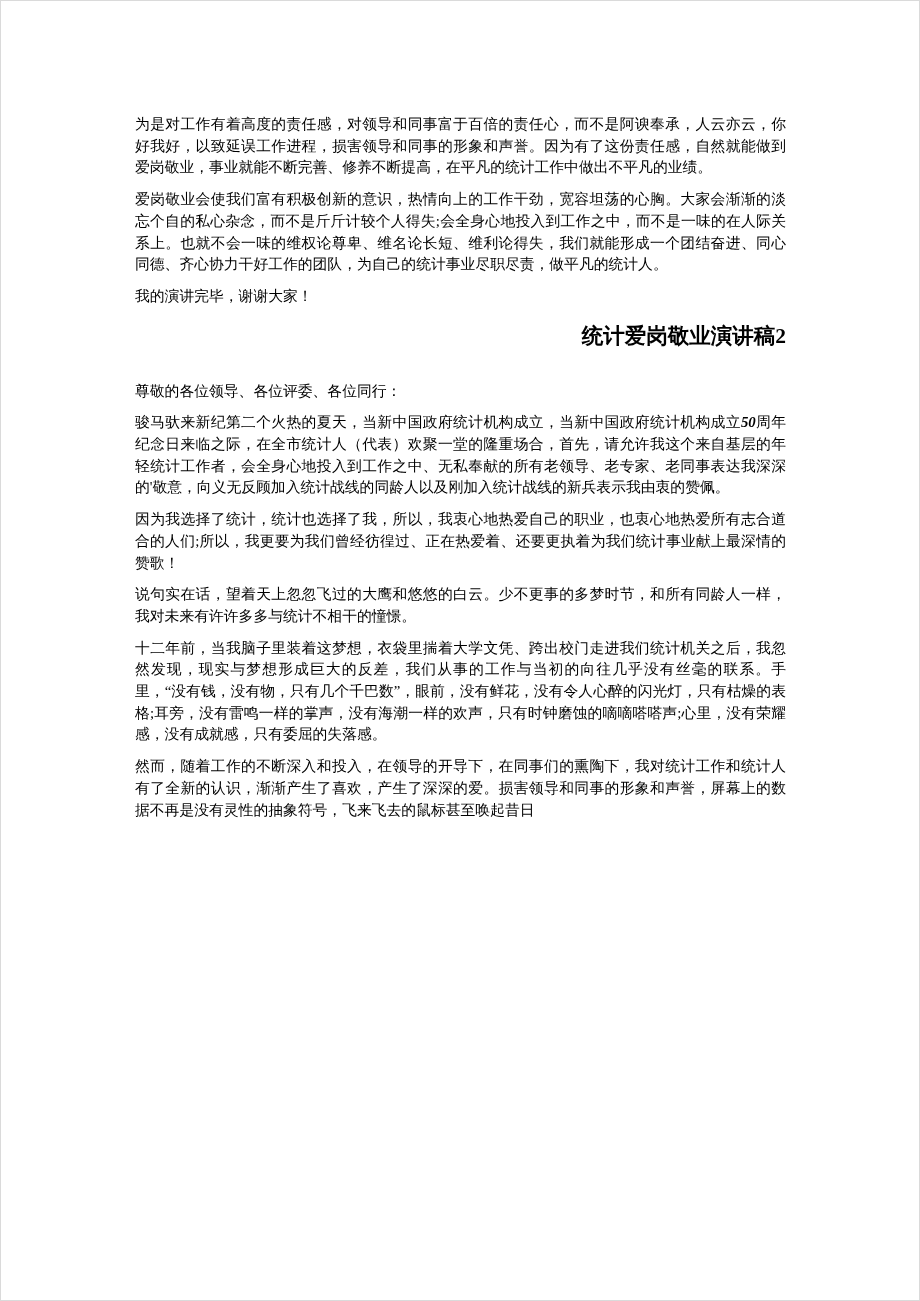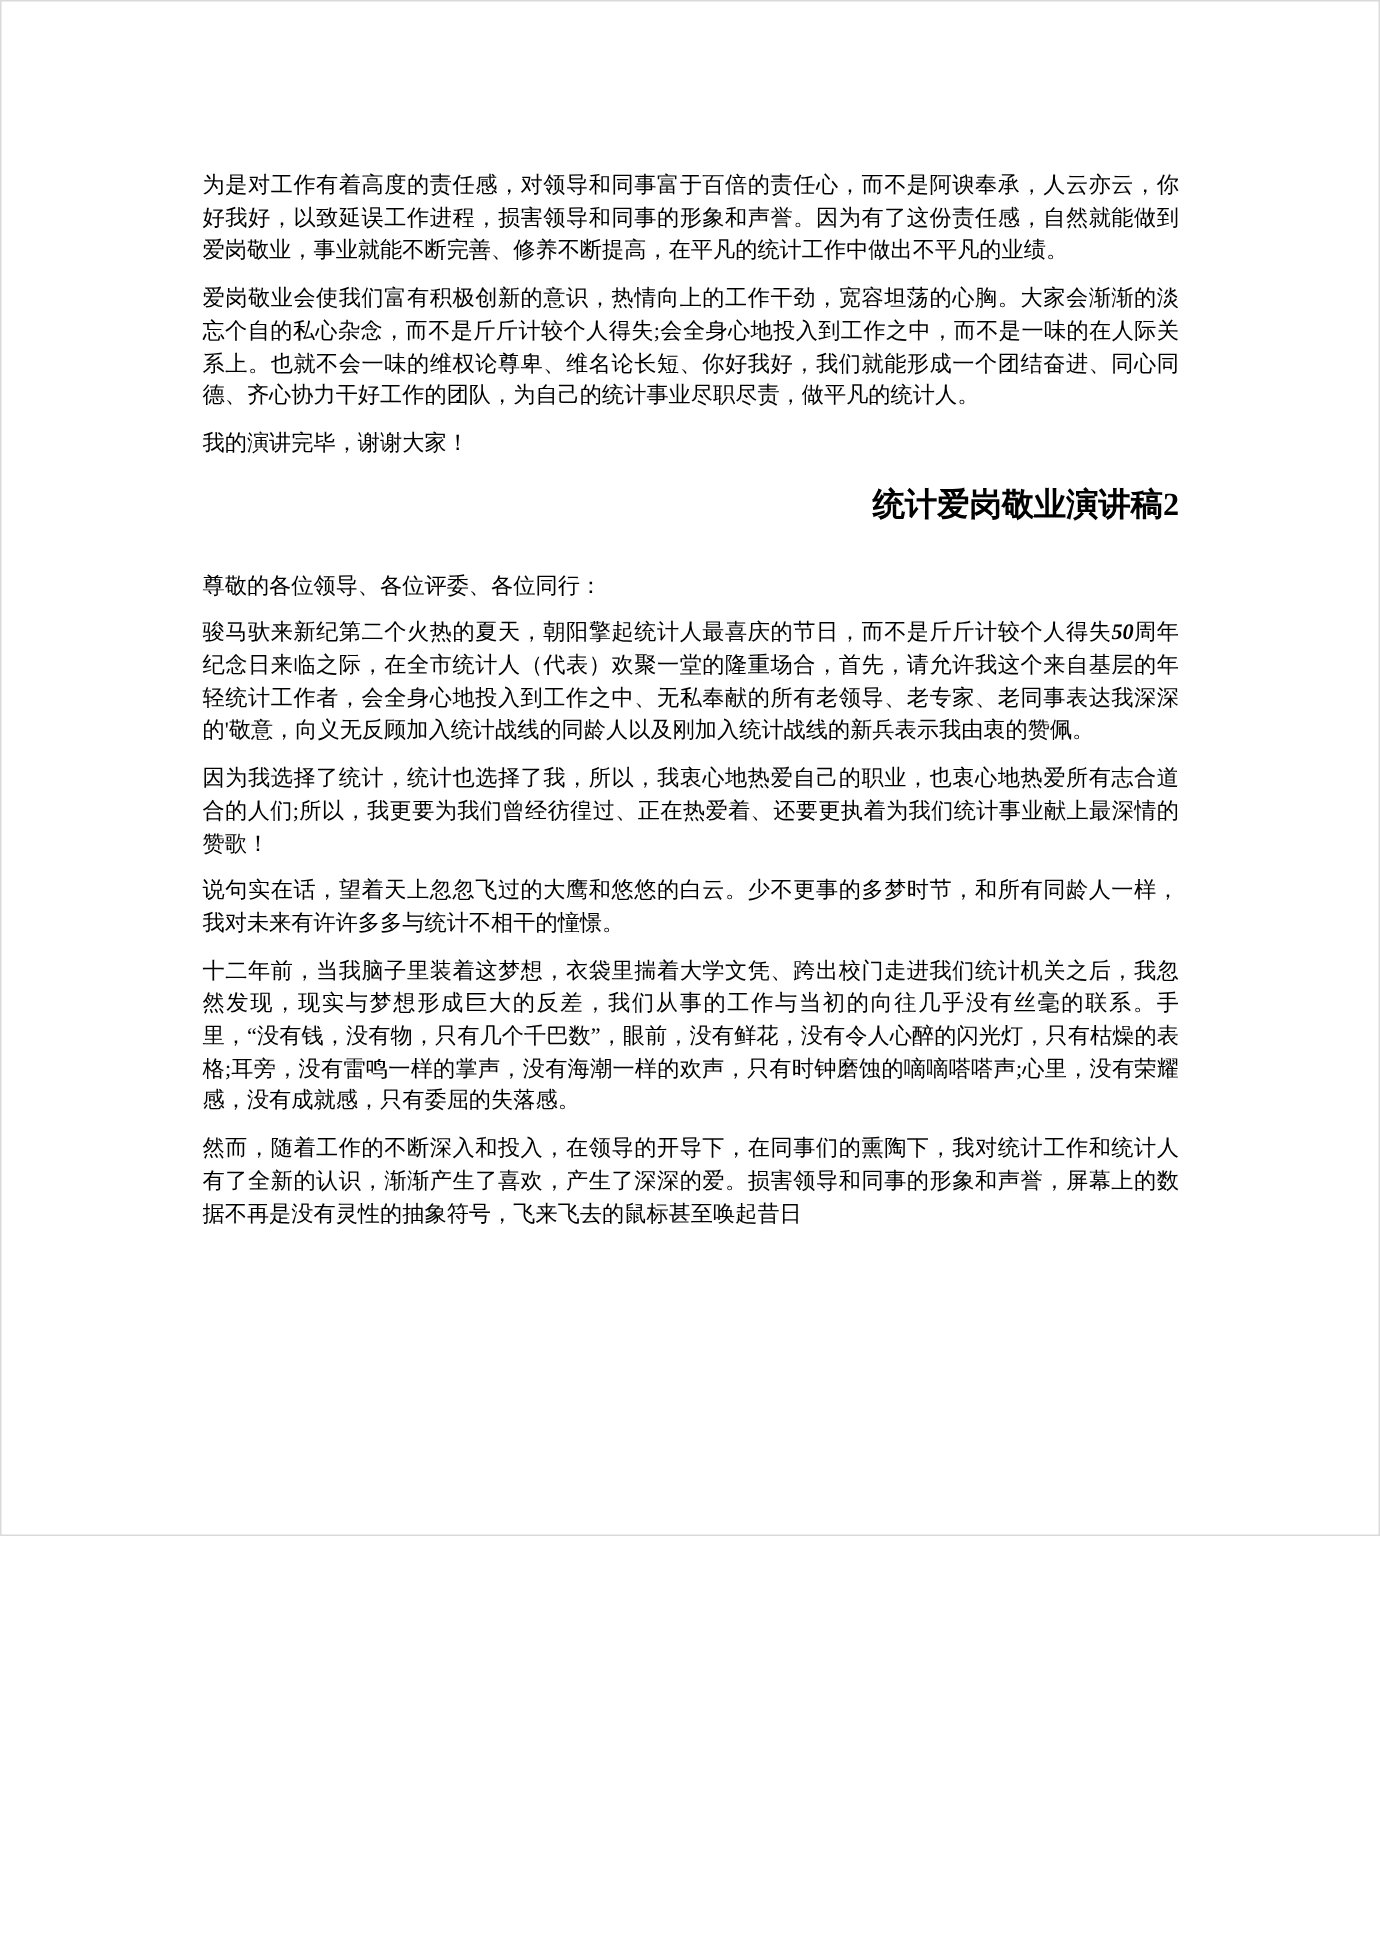--- a/index.html
+++ b/index.html
@@ -8,21 +8,21 @@
     background: #ffffff;
   }
   body {
     width: 920px;
     height: 1301px;
     overflow: hidden;
   }
   .page {
     box-sizing: border-box;
     width: 920px;
-    height: 1024px;
+    height: 1301px;
     background: #ffffff;
     border: 1px solid #dadada;
     padding: 113px 133px 0 134px;
     overflow: hidden;
     font-family: "Liberation Serif", "DejaVu Serif", serif;
     color: #000000;
   }
   .para {
     margin: 0 0 10px 0;
     font-size: 14.8px;
@@ -42,29 +42,29 @@
     font-style: italic;
   }
 </style>
 </head>
 <body>
 
 <div class="page">
 
   <p class="para">为是对工作有着高度的责任感，对领导和同事富于百倍的责任心，而不是阿谀奉承，人云亦云，你好我好，以致延误工作进程，损害领导和同事的形象和声誉。因为有了这份责任感，自然就能做到爱岗敬业，事业就能不断完善、修养不断提高，在平凡的统计工作中做出不平凡的业绩。</p>
 
-  <p class="para">爱岗敬业会使我们富有积极创新的意识，热情向上的工作干劲，宽容坦荡的心胸。大家会渐渐的淡忘个自的私心杂念，而不是斤斤计较个人得失;会全身心地投入到工作之中，而不是一味的在人际关系上。也就不会一味的维权论尊卑、维名论长短、你好我好，我们就能形成一个团结奋进、同心同德、齐心协力干好工作的团队，为自己的统计事业尽职尽责，做平凡的统计人。</p>
+  <p class="para">爱岗敬业会使我们富有积极创新的意识，热情向上的工作干劲，宽容坦荡的心胸。大家会渐渐的淡忘个自的私心杂念，而不是斤斤计较个人得失;会全身心地投入到工作之中，而不是一味的在人际关系上。也就不会一味的维权论尊卑、维名论长短、维利论得失，我们就能形成一个团结奋进、同心同德、齐心协力干好工作的团队，为自己的统计事业尽职尽责，做平凡的统计人。</p>
 
   <p class="para">我的演讲完毕，谢谢大家！</p>
 
   <h1 class="heading">统计爱岗敬业演讲稿2</h1>
 
   <p class="para">尊敬的各位领导、各位评委、各位同行：</p>
 
-  <p class="para"><span>骏马驮来新纪第二个火热的夏天，朝阳擎起统计人最喜庆的节日，而不是斤斤计较个人得失</span><span class="bold-num">50</span><span>周年纪念日来临之际，在全市统计人（代表）欢聚一堂的隆重场合，首先，请允许我这个来自基层的年轻统计工作者，会全身心地投入到工作之中、无私奉献的所有老领导、老专家、老同事表达我深深的'敬意，向义无反顾加入统计战线的同龄人以及刚加入统计战线的新兵表示我由衷的赞佩。</span></p>
+  <p class="para"><span>骏马驮来新纪第二个火热的夏天，当新中国政府统计机构成立，当新中国政府统计机构成立</span><span class="bold-num">50</span><span>周年纪念日来临之际，在全市统计人（代表）欢聚一堂的隆重场合，首先，请允许我这个来自基层的年轻统计工作者，会全身心地投入到工作之中、无私奉献的所有老领导、老专家、老同事表达我深深的'敬意，向义无反顾加入统计战线的同龄人以及刚加入统计战线的新兵表示我由衷的赞佩。</span></p>
 
   <p class="para">因为我选择了统计，统计也选择了我，所以，我衷心地热爱自己的职业，也衷心地热爱所有志合道合的人们;所以，我更要为我们曾经彷徨过、正在热爱着、还要更执着为我们统计事业献上最深情的赞歌！</p>
 
   <p class="para">说句实在话，望着天上忽忽飞过的大鹰和悠悠的白云。少不更事的多梦时节，和所有同龄人一样，我对未来有许许多多与统计不相干的憧憬。</p>
 
 
   <p class="para">十二年前，当我脑子里装着这梦想，衣袋里揣着大学文凭、跨出校门走进我们统计机关之后，我忽然发现，现实与梦想形成巨大的反差，我们从事的工作与当初的向往几乎没有丝毫的联系。手里，“没有钱，没有物，只有几个千巴数”，眼前，没有鲜花，没有令人心醉的闪光灯，只有枯燥的表格;耳旁，没有雷鸣一样的掌声，没有海潮一样的欢声，只有时钟磨蚀的嘀嘀嗒嗒声;心里，没有荣耀感，没有成就感，只有委屈的失落感。</p>
 
   <p class="para">然而，随着工作的不断深入和投入，在领导的开导下，在同事们的熏陶下，我对统计工作和统计人有了全新的认识，渐渐产生了喜欢，产生了深深的爱。损害领导和同事的形象和声誉，屏幕上的数据不再是没有灵性的抽象符号，飞来飞去的鼠标甚至唤起昔日</p>
 

